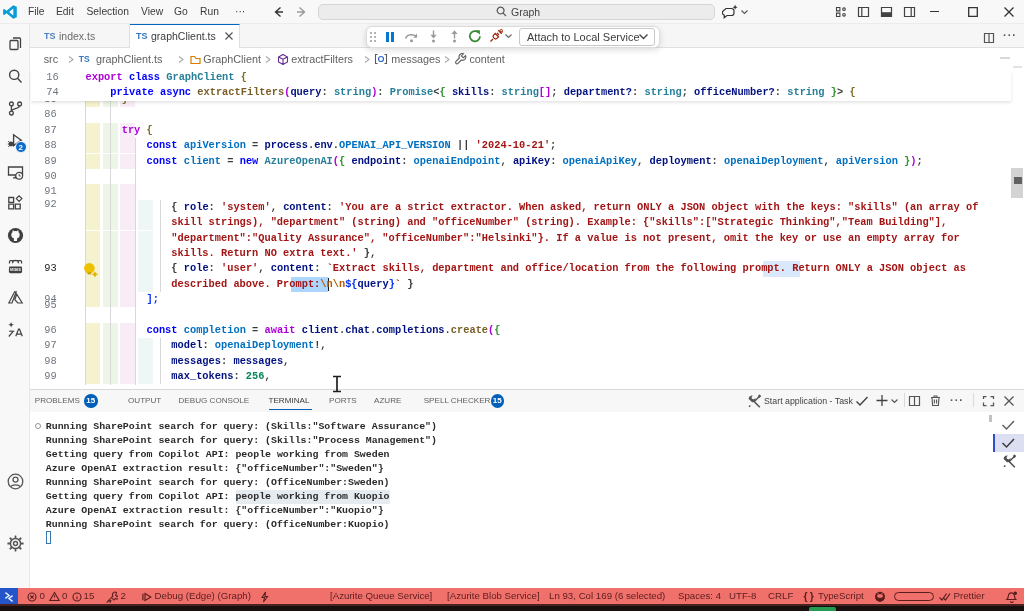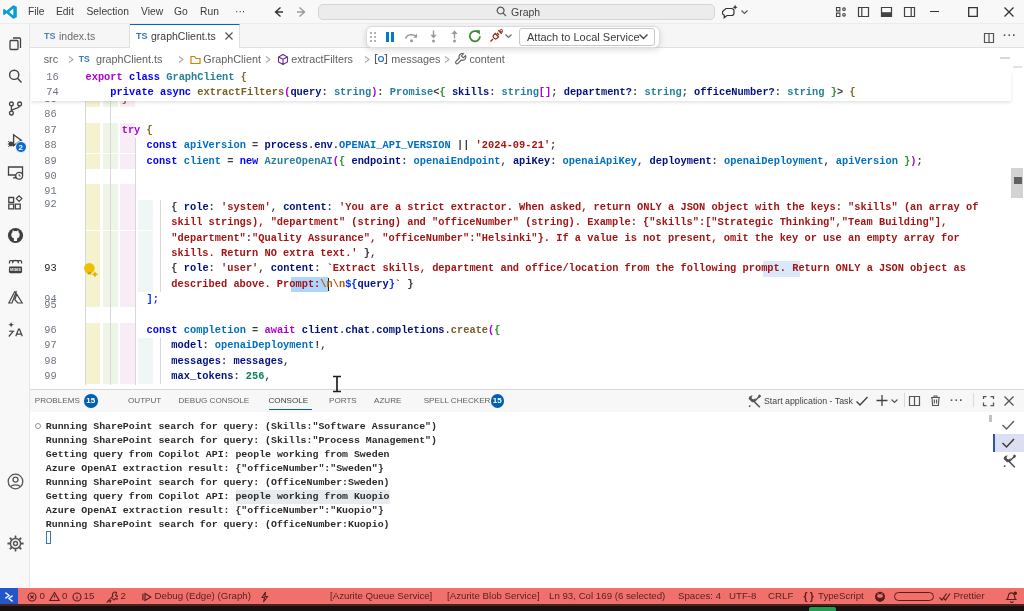--- a/index.html
+++ b/index.html
@@ -82,21 +82,21 @@
 <div class="ab" style="left:159.5px;top:199.7px;width:1px;height:92.4px;background:#d8d8d8"></div>
 <div class="ab" style="left:159.5px;top:338.3px;width:1px;height:46.2px;background:#d8d8d8"></div>
 <div class="ab" style="left:762.5px;top:261.3px;width:37.3px;height:15.4px;background:#d9e9fb"></div>
 <div class="ab" style="left:290.5px;top:276.7px;width:37.3px;height:15.4px;background:#add6ff"></div>
 <div class="ab" style="left:327.7px;top:277.6px;width:1.4px;height:13.4px;background:#1a1a1a"></div>
 <div class="cr" style="top:91.9px">        <span class="bg">}</span></div>
 <div class="ln" style="top:91.9px;color:#6e7681">85</div>
 <div class="ln" style="top:107.3px;color:#6e7681">86</div>
 <div class="cr" style="top:122.7px">        <span class="c">try</span> <span class="bg">{</span></div>
 <div class="ln" style="top:122.7px;color:#6e7681">87</div>
-<div class="cr" style="top:138.1px">            <span class="k">const</span> <span class="cv">apiVersion</span> <span class="p">=</span> <span class="v">process</span><span class="p">.</span><span class="v">env</span><span class="p">.</span><span class="cv">OPENAI_API_VERSION</span> <span class="p">||</span> <span class="s">'2024-09-21'</span><span class="p">;</span></div>
+<div class="cr" style="top:138.1px">            <span class="k">const</span> <span class="cv">apiVersion</span> <span class="p">=</span> <span class="v">process</span><span class="p">.</span><span class="v">env</span><span class="p">.</span><span class="cv">OPENAI_API_VERSION</span> <span class="p">||</span> <span class="s">'2024-10-21'</span><span class="p">;</span></div>
 <div class="ln" style="top:138.1px;color:#6e7681">88</div>
 <div class="cr" style="top:153.5px">            <span class="k">const</span> <span class="cv">client</span> <span class="p">=</span> <span class="k">new</span> <span class="t">AzureOpenAI</span><span class="bp">(</span><span class="bgr">{</span> <span class="v">endpoint</span><span class="p">:</span> <span class="cv">openaiEndpoint</span><span class="p">,</span> <span class="v">apiKey</span><span class="p">:</span> <span class="cv">openaiApiKey</span><span class="p">,</span> <span class="v">deployment</span><span class="p">:</span> <span class="cv">openaiDeployment</span><span class="p">,</span> <span class="cv">apiVersion</span> <span class="bgr">}</span><span class="bp">)</span><span class="p">;</span></div>
 <div class="ln" style="top:153.5px;color:#6e7681">89</div>
 <div class="ln" style="top:168.9px;color:#6e7681">90</div>
 <div class="ln" style="top:184.3px;color:#6e7681">91</div>
 <div class="cr" style="top:199.7px">                <span class="p">{</span> <span class="v">role</span><span class="p">:</span> <span class="s">'system'</span><span class="p">,</span> <span class="v">content</span><span class="p">:</span> <span class="s">'You are a strict extractor. When asked, return ONLY a JSON object with the keys: "skills" (an array of</span></div>
 <div class="ln" style="top:197px;color:#6e7681">92</div>
 <div class="cr" style="top:215.1px">                <span class="s">skill strings), "department" (string) and "officeNumber" (string). Example: {"skills":["Strategic Thinking","Team Building"],</span></div>
 <div class="cr" style="top:230.5px">                <span class="s">"department":"Quality Assurance", "officeNumber":"Helsinki"}. If a value is not present, omit the key or use an empty array for</span></div>
 <div class="cr" style="top:245.9px">                <span class="s">skills. Return NO extra text.'</span> <span class="p">},</span></div>
@@ -350,21 +350,21 @@
       <rect x="7.6" y="0.4" width="1.8" height="2.6" rx="0.5" fill="#555" transform="rotate(225 8.5 8.5)"></rect>
       <rect x="7.6" y="0.4" width="1.8" height="2.6" rx="0.5" fill="#555" transform="rotate(270 8.5 8.5)"></rect>
       <rect x="7.6" y="0.4" width="1.8" height="2.6" rx="0.5" fill="#555" transform="rotate(315 8.5 8.5)"></rect>
       <circle cx="8.5" cy="8.5" r="5.1" fill="none" stroke="#555" stroke-width="1.5"></circle>
       <circle cx="8.5" cy="8.5" r="2" fill="none" stroke="#555" stroke-width="1.4"></circle>
     </svg>
 <div class="ab" style="left:30px;top:390px;width:994px;height:21.5px;background:#f7f7f7"></div>
 <div class="pt" style="left:34.8px;color:#616161">PROBLEMS</div>
 <div class="pt" style="left:128px;color:#616161">OUTPUT</div>
 <div class="pt" style="left:178.5px;color:#616161">DEBUG CONSOLE</div>
-<div class="pt" style="left:268.5px;color:#3b3b3b">CONSOLE</div>
+<div class="pt" style="left:268.5px;color:#3b3b3b">TERMINAL</div>
 <div class="pt" style="left:329px;color:#616161">PORTS</div>
 <div class="pt" style="left:374px;color:#616161">AZURE</div>
 <div class="pt" style="left:423.7px;color:#616161">SPELL CHECKER</div>
 <div class="ab" style="left:268.5px;top:408.5px;width:43px;height:1.6px;background:#005fb8"></div>
 <div class="badge" style="left:84px">15</div>
 <div class="badge" style="left:490.5px">15</div>
 <svg class="ab" style="left:747px;top:394px" width="14" height="14" viewBox="0 0 14 14">
       <path d="M1.7 4.9 a3.1 3.1 0 0 1 4.2 -3.2 L4.5 3.1 l0.5 1.9 1.9 0.5 1.4 -1.4 a3.1 3.1 0 0 1 -3.2 4.2 Z" fill="#555"></path>
       <path d="M4.9 5.3 L12.8 13.2" stroke="#555" stroke-width="1.6" fill="none"></path>
       <path d="M12.4 2.4 L6.8 8 M3.4 11.4 L2 12.8" stroke="#555" stroke-width="1.35" fill="none"></path>

